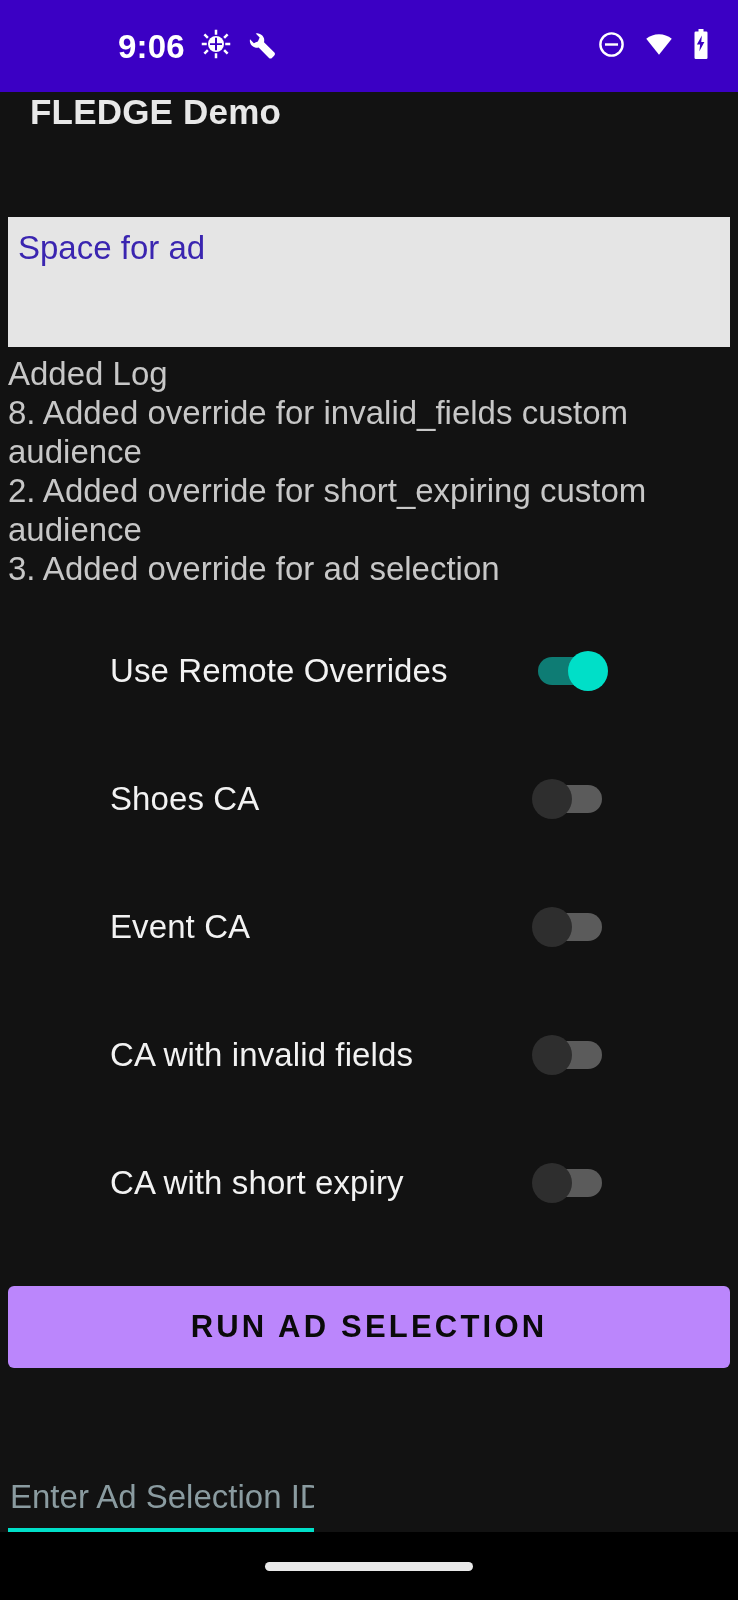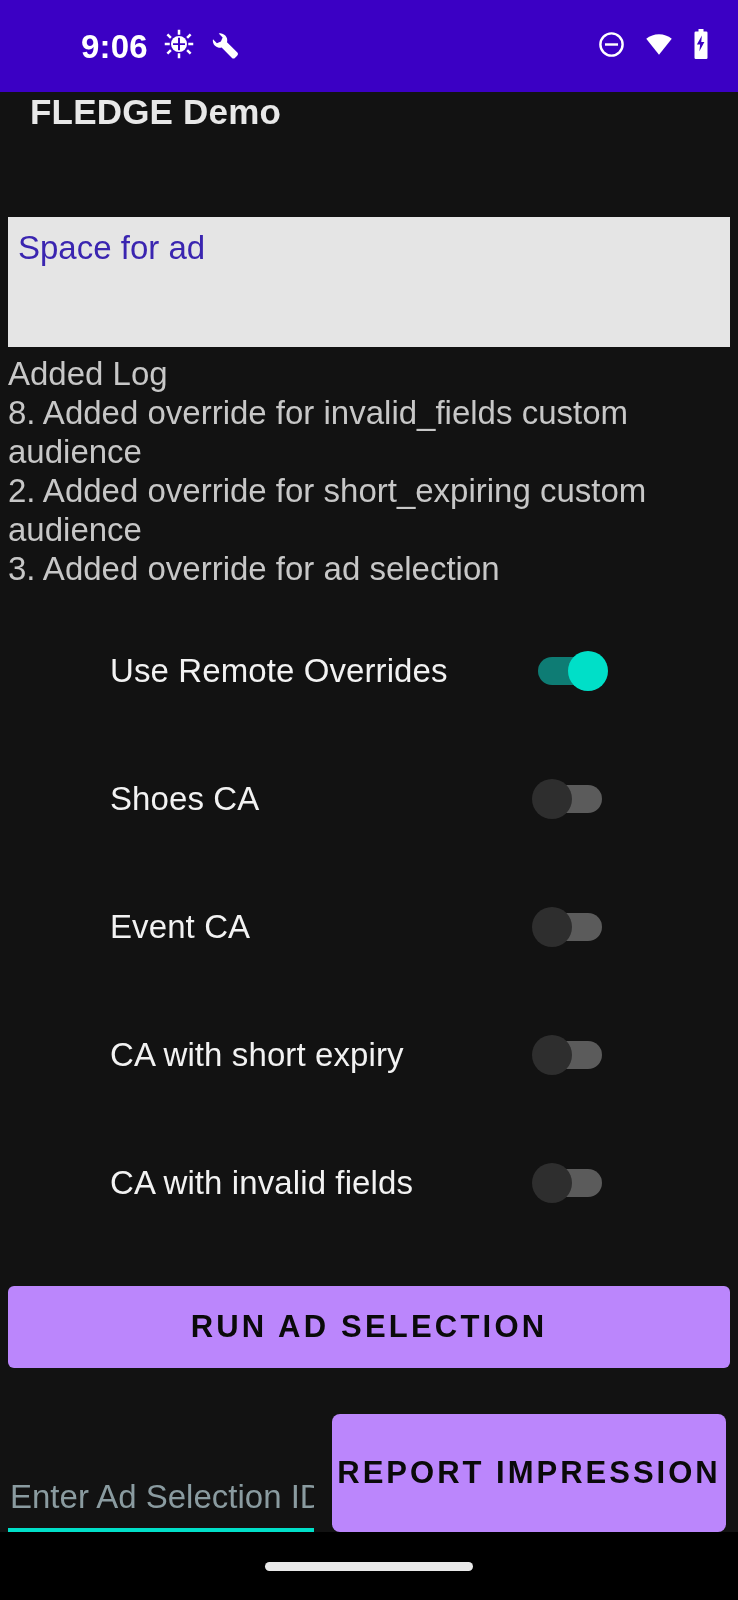--- a/index.html
+++ b/index.html
@@ -18,21 +18,21 @@
 
   
   #status-bar {
     height:92px;
     background:#3B00C4;
     display:flex; align-items:center;
     padding:0 28px 0 0;
     flex:0 0 auto;
     position:relative;
   }
-  .sb-left { display:flex; align-items:center; gap:16px; margin-left:81px; }
+  .sb-left { display:flex; align-items:center; gap:16px; margin-left:118px; }
   .sb-right { display:flex; align-items:center; gap:18px; margin-left:auto; }
   .sb-time {
     color:#ffffff; font-size:33px; font-weight:600;
     letter-spacing:0.2px; line-height:1;
   }
   .sb-ico { display:block; }
 
   
   #app-bar {
     height:125px;
@@ -247,45 +247,44 @@
 
     <div class="toggle-row">
       <span class="toggle-label">Event CA</span>
       <span class="switch off">
         <span class="track"></span>
         <span class="thumb"></span>
       </span>
     </div>
 
     <div class="toggle-row">
+      <span class="toggle-label">CA with invalid fields</span>
+      <span class="switch off">
+        <span class="track"></span>
+        <span class="thumb"></span>
+      </span>
+    </div>
+
+    <div class="toggle-row">
       <span class="toggle-label">CA with short expiry</span>
-      <span class="switch off">
-        <span class="track"></span>
-        <span class="thumb"></span>
-      </span>
-    </div>
-
-    <div class="toggle-row">
-      <span class="toggle-label">CA with invalid fields</span>
       <span class="switch off">
         <span class="track"></span>
         <span class="thumb"></span>
       </span>
     </div>
 
   </div>
 
   <div id="run-btn-wrap">
     <button id="run-ad-selection">RUN AD SELECTION</button>
   </div>
 
   <div id="bottom-row">
     <div id="ad-select-field">
       <input id="ad-select-input" type="text" placeholder="Enter Ad Selection ID" style="">
     </div>
-    <button id="report-impression">REPORT IMPRESSION</button>
   </div>
 
   <div id="nav-bar">
     <div id="nav-handle"></div>
   </div>
 
 </div>
 
 </body></html>

